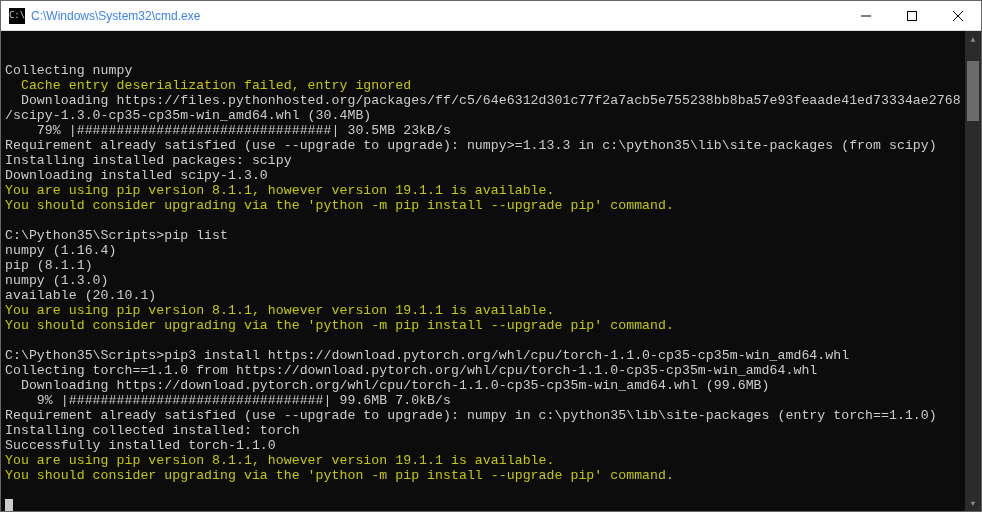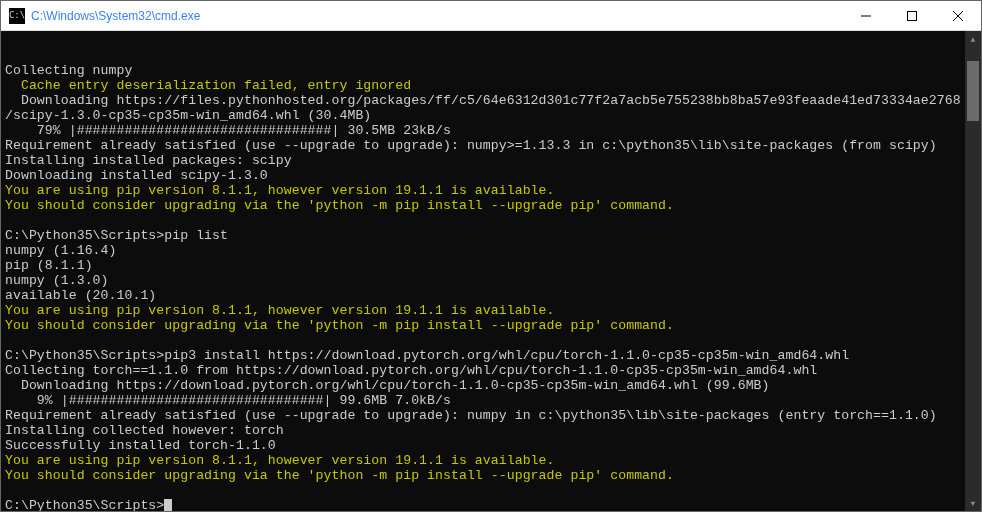--- a/index.html
+++ b/index.html
@@ -157,25 +157,25 @@
 <span class="white">numpy (1.3.0)</span>
 <span class="white">available (20.10.1)</span>
 <span class="yellow">You are using pip version 8.1.1, however version 19.1.1 is available.</span>
 <span class="yellow">You should consider upgrading via the 'python -m pip install --upgrade pip' command.</span>
 <span class="white"></span>
 <span class="white">C:\Python35\Scripts&gt;pip3 install https://download.pytorch.org/whl/cpu/torch-1.1.0-cp35-cp35m-win_amd64.whl</span>
 <span class="white">Collecting torch==1.1.0 from https://download.pytorch.org/whl/cpu/torch-1.1.0-cp35-cp35m-win_amd64.whl</span>
 <span class="white">  Downloading https://download.pytorch.org/whl/cpu/torch-1.1.0-cp35-cp35m-win_amd64.whl (99.6MB)</span>
 <span class="white">    9% |################################| 99.6MB 7.0kB/s</span>
 <span class="white">Requirement already satisfied (use --upgrade to upgrade): numpy in c:\python35\lib\site-packages (entry torch==1.1.0)</span>
-<span class="white">Installing collected however: torch</span>
+<span class="white">Installing collected installed: torch</span>
 <span class="white">Successfully installed torch-1.1.0</span>
 <span class="yellow">You are using pip version 8.1.1, however version 19.1.1 is available.</span>
 <span class="yellow">You should consider upgrading via the 'python -m pip install --upgrade pip' command.</span>
 <span class="white"></span>
-</div><span class="white">C:\Python35\Scripts&gt;</span><span class="cursor"></span>
+</div><span class="cursor"></span>
     <div class="scrollbar">
       <div class="scrollbar-arrow up">▲</div>
       <div class="scrollbar-thumb"></div>
       <div class="scrollbar-arrow down">▼</div>
     </div>
   </div>
 </div>
 
 </body></html>

